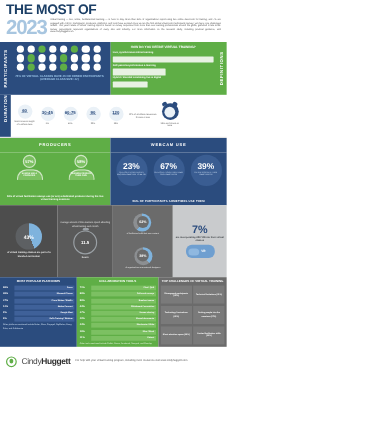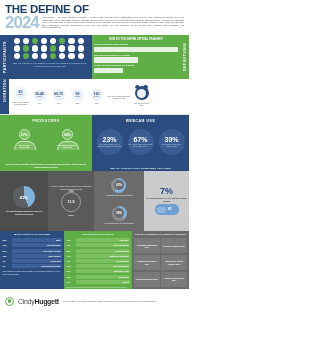--- a/index.html
+++ b/index.html
@@ -146,23 +146,23 @@
   .logotext { font-size:7px; color:#4a4a4a; letter-spacing:-0.3px; }
   .logotext b { color:#2f2f2f; }
   .footnote { font-size:2.2px; color:#555; line-height:3px; flex:1; }
 </style>
 </head>
 <body>
 
 <div class="page">
 
   <div class="header">
-    <div class="t1">THE DEFINE OF</div>
+    <div class="t1">THE MOST OF</div>
     <div class="yearrow">
-      <div class="year">2024</div>
+      <div class="year">2023</div>
       <div class="intro">Virtual training — live, online, facilitated-led learning — is here to stay. More than 80% of organizations report using live online classroom for training, and 7% are engaged with AR/VR. Participants, producers, platforms, and tools have evolved since we ran the first Global Classroom Participants Survey; yet many core challenges remain. This year's State of Virtual Training report is based on survey responses from more than 500 learning professionals around the globe, gathered in late 2023. Survey respondents represent organizations of every size and industry. For more information on the research study, including practical guidance, visit www.cindyhuggett.com.</div>
     </div>
   </div>
 
   <div class="band1">
     <div class="partbox">
       <div class="vtab">PARTICIPANTS</div>
       <div class="partinner">
         <div class="dotgrid">
           <span class="dot"></span>

